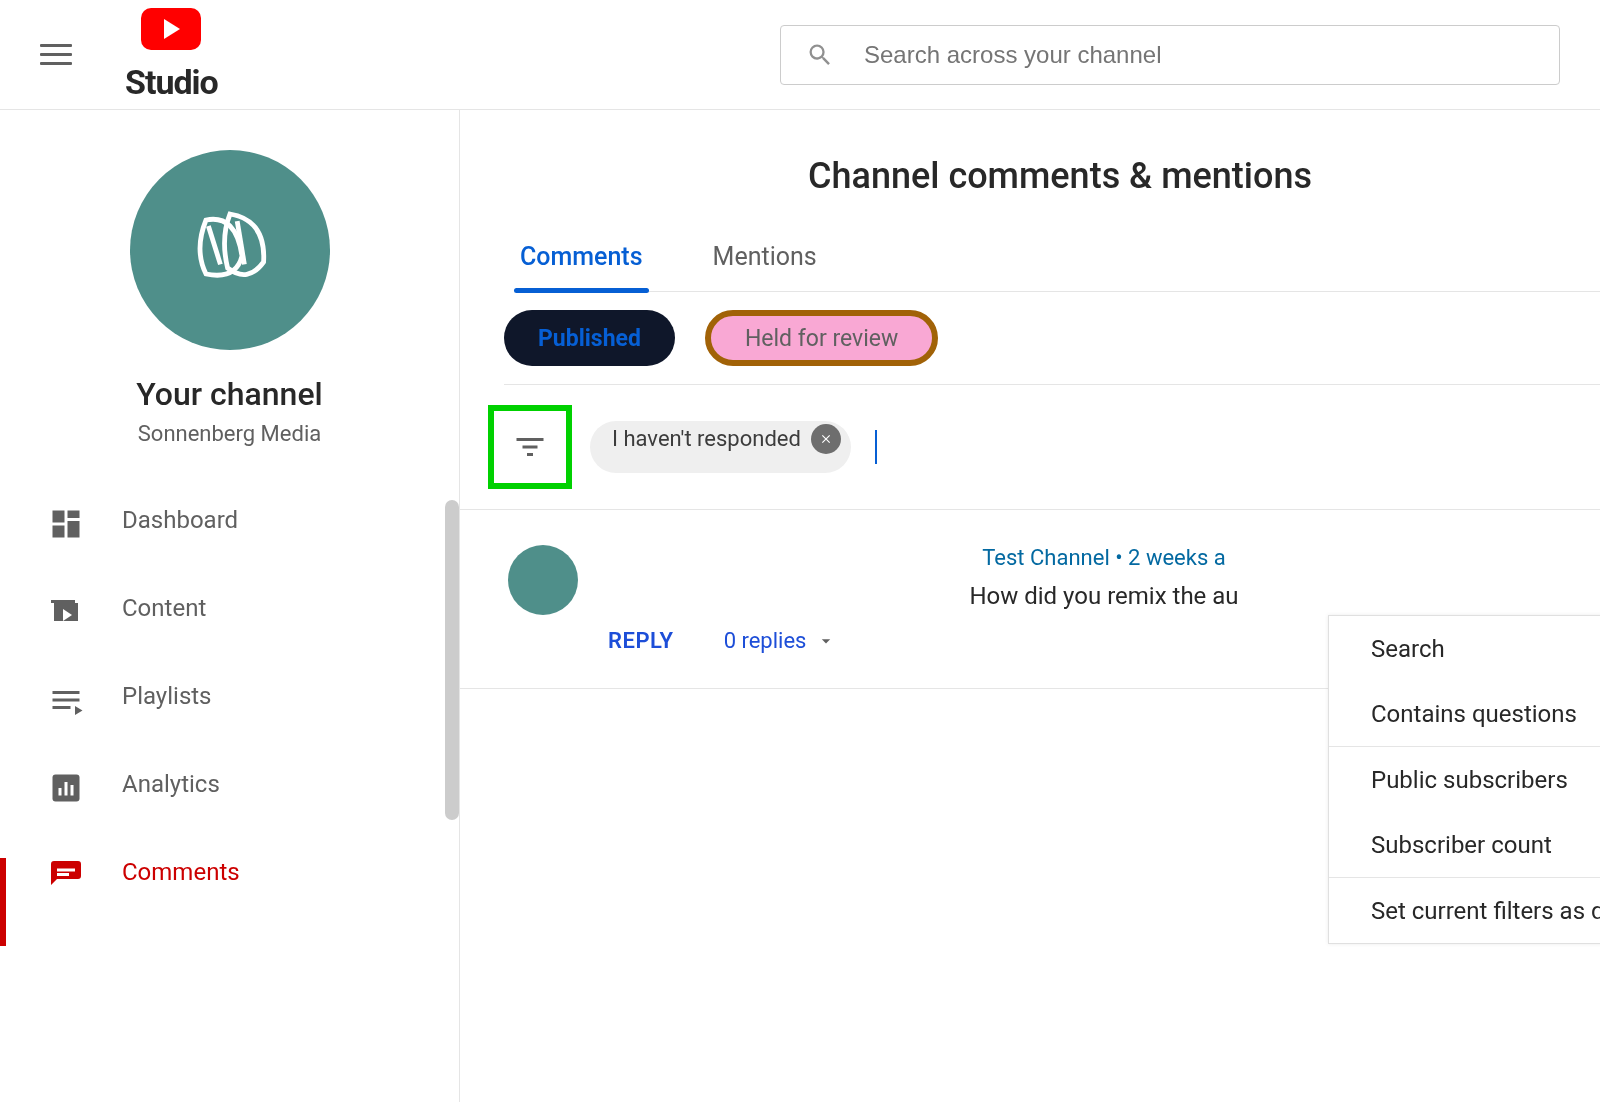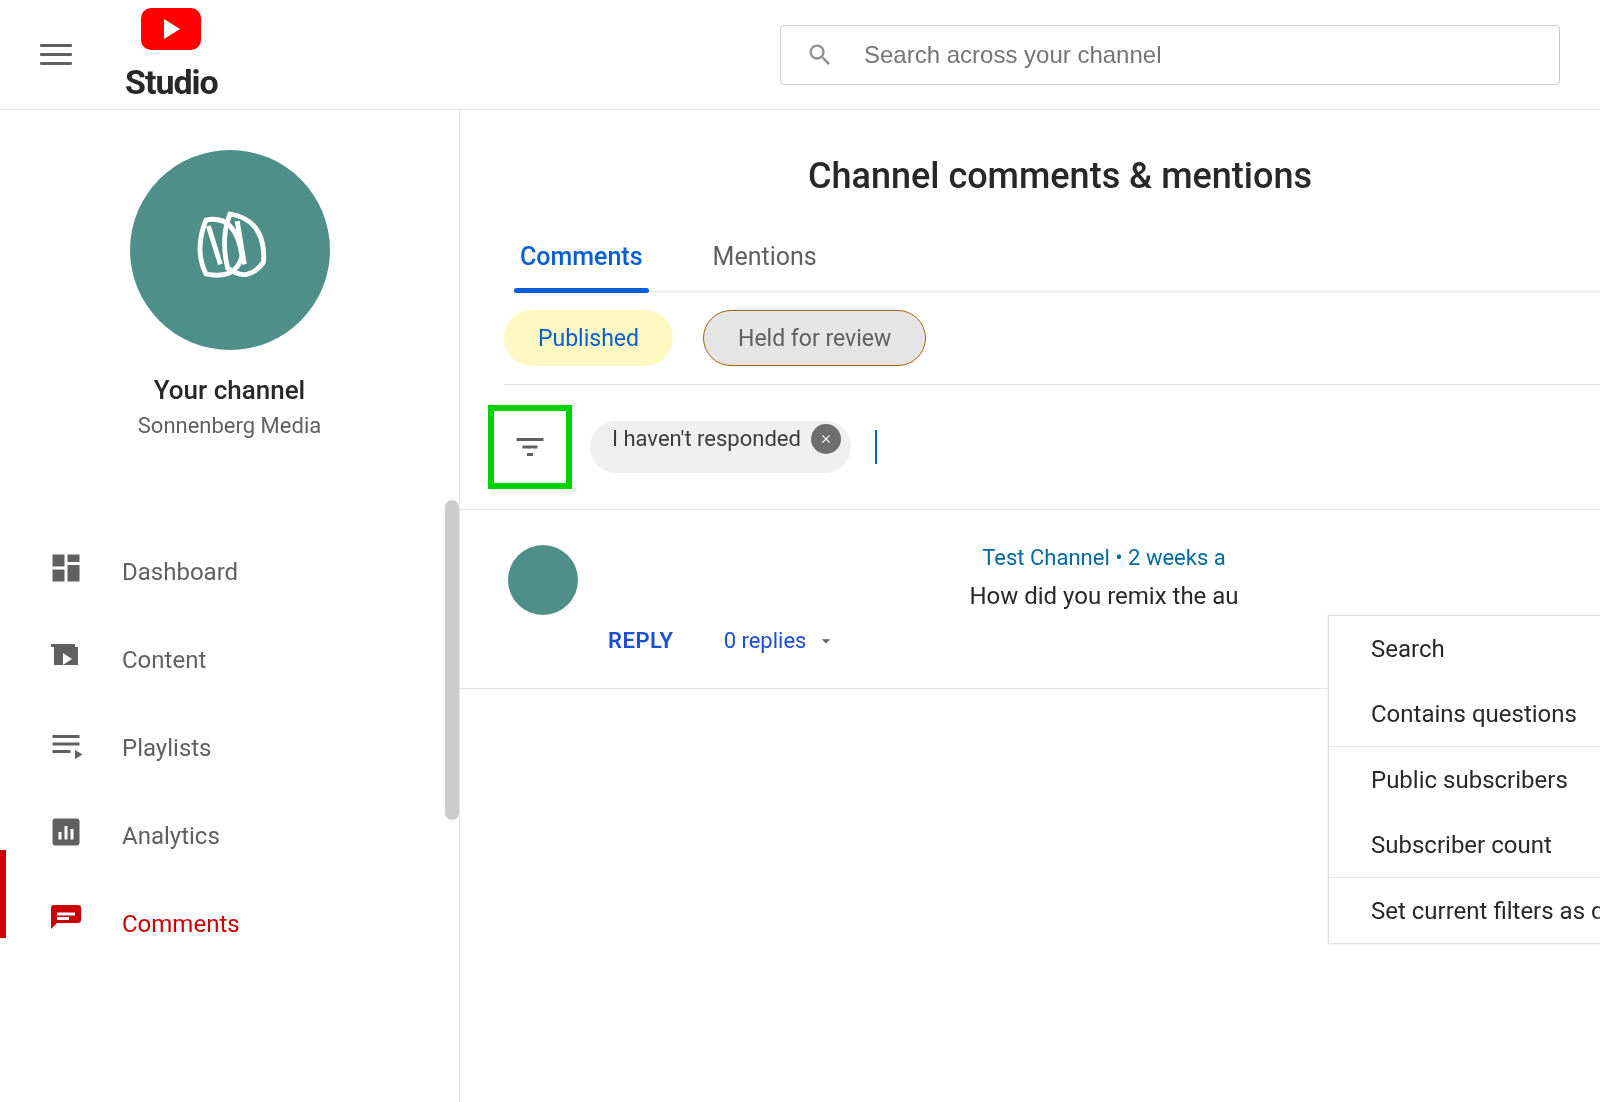--- a/index.html
+++ b/index.html
@@ -53,25 +53,25 @@
     position: relative;
     display: flex; flex-direction: column;
   }
   .channel-block { text-align: center; padding: 40px 0 30px; }
   .channel-avatar {
     width: 200px; height: 200px; border-radius: 50%;
     background: #4f8f8a; margin: 0 auto 25px;
     display: flex; align-items: center; justify-content: center;
   }
   .channel-avatar svg { width: 120px; height: 120px; }
-  .channel-label { font-size: 26px; font-weight: 500; color: #282828; margin-bottom: 8px; }
+  .channel-label { font-size: 32px; font-weight: 500; color: #282828; margin-bottom: 8px; }
   .channel-name { font-size: 22px; color: #606060; }
   .nav { margin-top: 30px; }
   .nav-item {
-    display: flex; align-items: flex-end;
+    display: flex; align-items: flex-start;
     height: 88px; padding-left: 48px;
     font-size: 24px; color: #606060; cursor: pointer;
     position: relative;
   }
   .nav-item.active { color: #cc0000; }
   .nav-item.active::before {
     content: ""; position: absolute; left: 0; top: 0; bottom: 0; width: 6px; background: #cc0000;
   }
   .nav-icon { width: 36px; height: 36px; margin-right: 38px; display: flex; align-items: center; justify-content: center; }
   .nav-icon svg { width: 36px; height: 36px; fill: #606060; }
@@ -88,22 +88,22 @@
   .tab.active { color: #065fd4; font-weight: 500; }
   .tab.active::after {
     content: ""; position: absolute; left: -6px; right: -6px; bottom: -2px; height: 5px;
     background: #065fd4; border-radius: 3px;
   }
   .subtabs { display: flex; gap: 30px; margin: 18px 0 0 44px; padding-bottom: 18px; border-bottom: 1px solid #e5e5e5; }
   .pill {
     height: 56px; padding: 0 34px; border-radius: 28px;
     display: flex; align-items: center; font-size: 23px; cursor: pointer;
   }
-  .pill.active { background: #fef9c3; color: #065fd4; font-weight: 400; }
-  .pill.inactive { border: 1px solid #a16207; color: #606060; background: #e5e5e5; }
+  .pill.active { background: #0f172a; color: #065fd4; font-weight: 700; }
+  .pill.inactive { border: 6px solid #a16207; color: #606060; background: #f9a8d4; }
 
   .filter-row {
     display: flex; align-items: center; gap: 18px;
     padding: 20px 0 20px 28px; border-bottom: 1px solid #e5e5e5;
     position: relative;
   }
   .filter-btn {
     width: 84px; height: 84px; border: 6px solid #00d100;
     display: flex; align-items: center; justify-content: center; cursor: pointer;
   }

